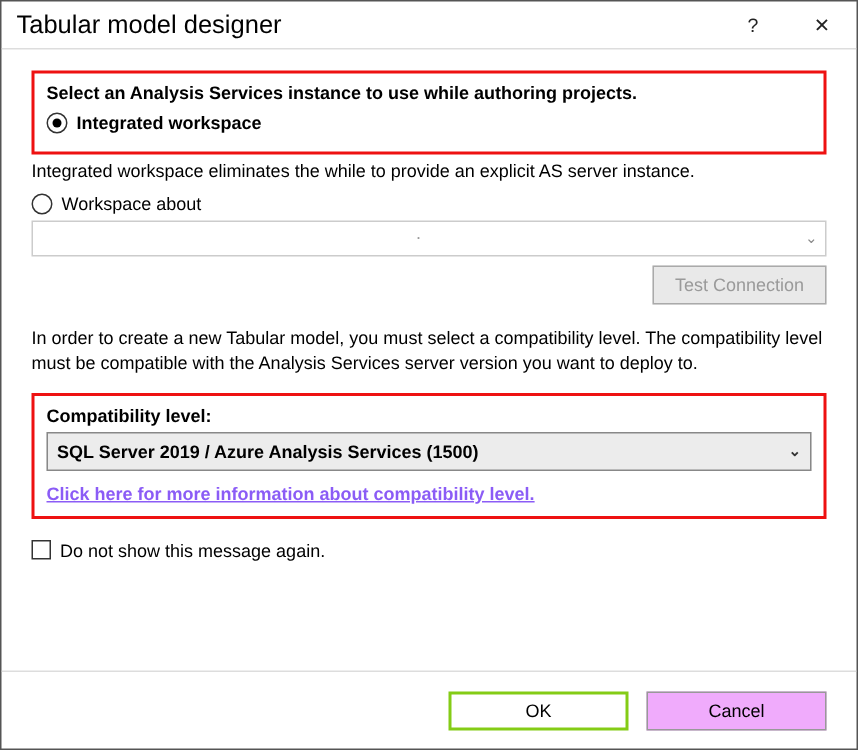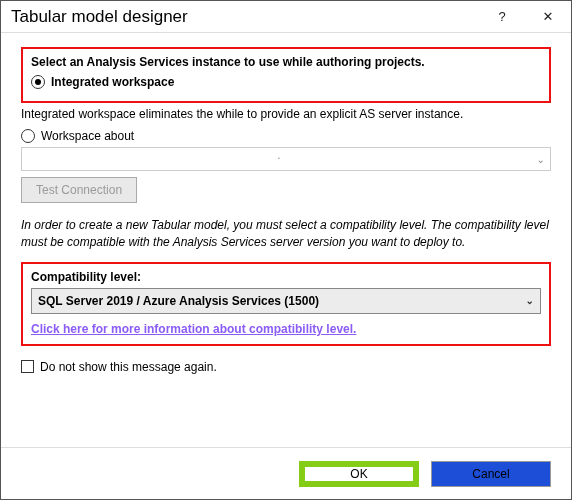--- a/index.html
+++ b/index.html
@@ -80,38 +80,38 @@
   .server-input-wrap { position: relative; }
   .dd-arrow {
     position: absolute;
     right: 6px; top: 50%;
     transform: translateY(-50%);
     font-size: 10px;
     color: #888;
   }
   .test-row {
     display: flex;
-    justify-content: flex-start;
+    justify-content: flex-end;
     margin: 2px 0 14px 0;
   }
   .btn {
     height: 26px;
     min-width: 110px;
     border: 1px solid #aaa;
     background: #e9e9e9;
     display: inline-flex;
     align-items: center;
     justify-content: center;
     font-size: 12px;
     color: #9a9a9a;
     padding: 0 14px;
   }
-  .btn.enabled { color: #000; background: #1d4ed8; border-color: #999; }
-  .btn.primary { border: 6px solid #84cc16; color: #000; background: #fff; }
-  .compat-text { margin: 8px 0 10px 0; line-height: 1.45; font-style: italic; }
+  .btn.enabled { color: #000; background: #f0abfc; border-color: #999; }
+  .btn.primary { border: 2px solid #84cc16; color: #000; background: #fff; }
+  .compat-text { margin: 8px 0 10px 0; line-height: 1.45; }
   .dropdown {
     width: 100%;
     height: 24px;
     border: 1px solid #888;
     background: #ececec;
     display: flex;
     align-items: center;
     justify-content: space-between;
     padding: 12px 6px;
     margin: 4px 0 8px 0;

